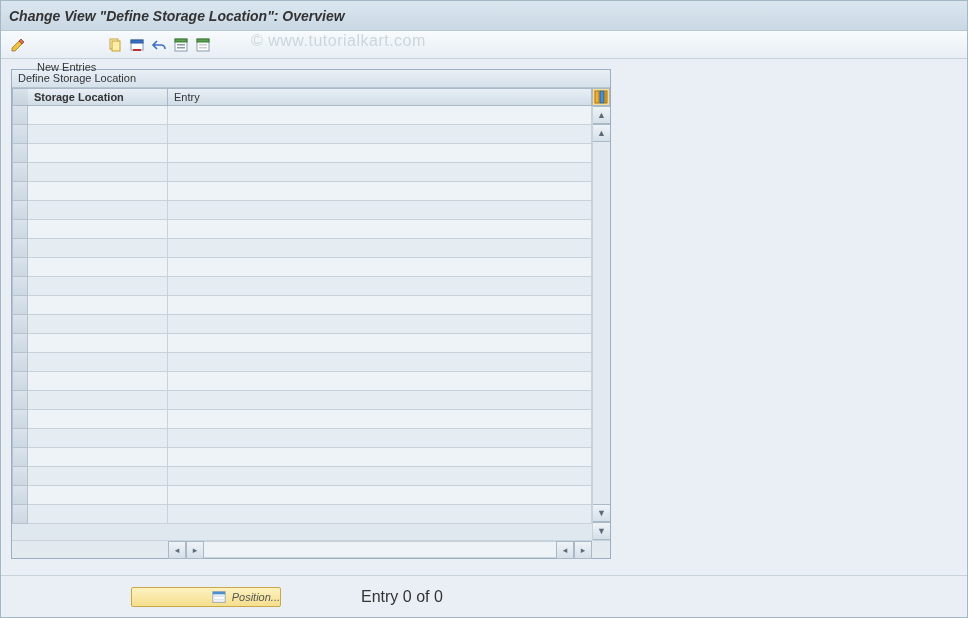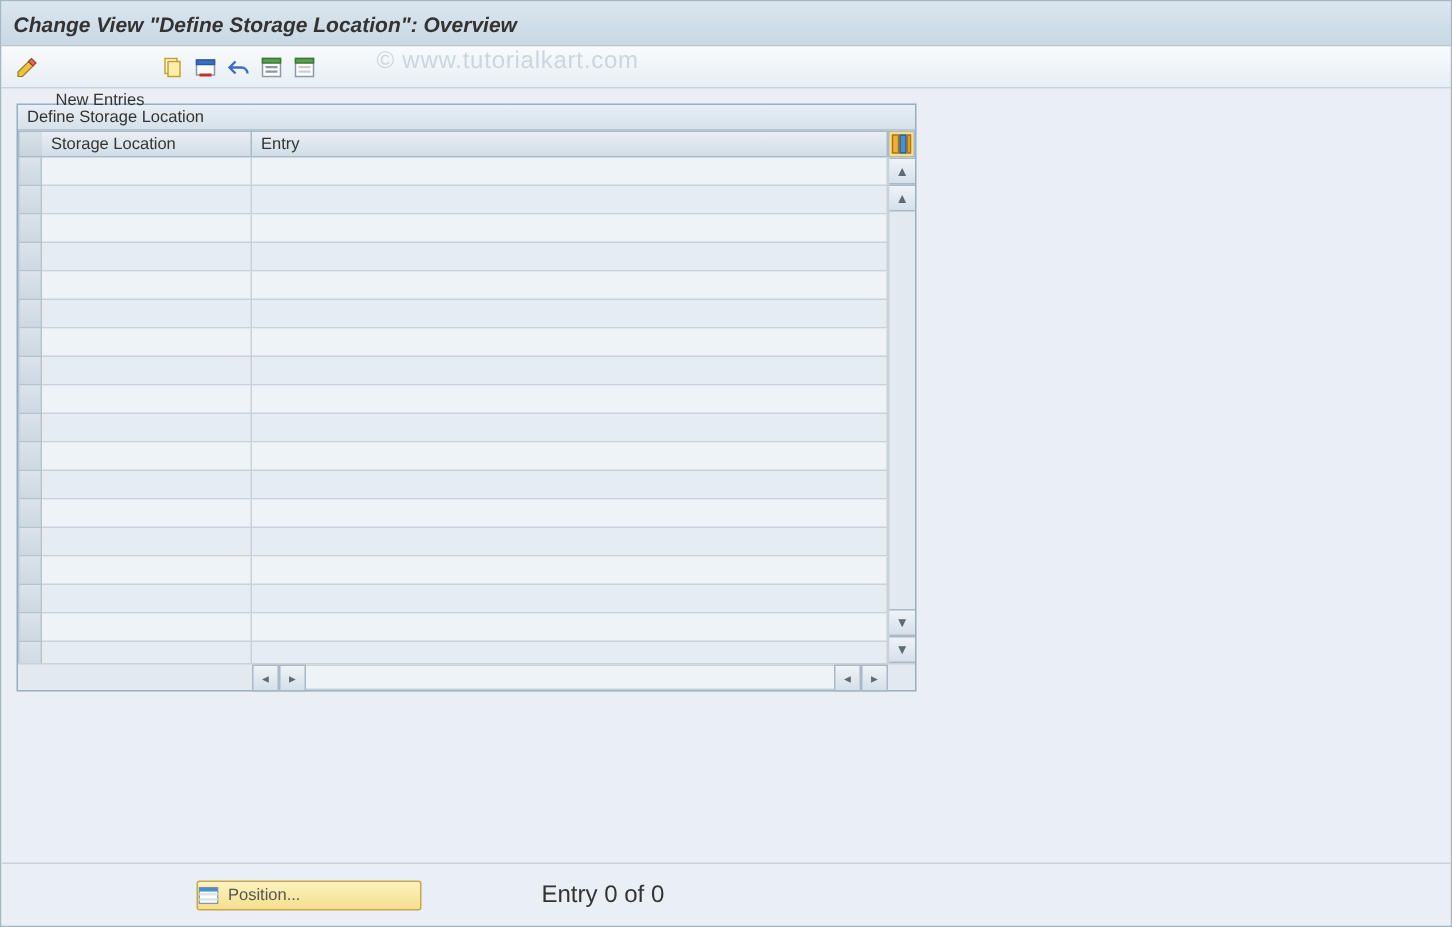--- a/index.html
+++ b/index.html
@@ -57,21 +57,21 @@
 
   
   .workarea {
     padding: 10px;
     background: #e9eff5;
     height: calc(100% - 30px - 28px - 42px);
   }
 
   
   .panel {
-    width: 600px; height: 392px;
+    width: 600px; height: 490px;
     border: 1px solid #9ab0c2;
     background: #dfe8ef;
     display: flex; flex-direction: column;
   }
   .panel-title {
     height: 18px;
     padding: 2px 6px;
     background: linear-gradient(to bottom, #e8eff5, #d6e1ea);
     border-bottom: 1px solid #b6c5d2;
     font-size: 11px; color: #333;
@@ -85,21 +85,21 @@
     border: 1px solid #aab9c7; border-right: none;
   }
   .grid-hdr .col {
     background: linear-gradient(to bottom,#e9eff5,#d1dde7);
     border: 1px solid #aab9c7;
     border-left: none;
     padding: 2px 6px;
     font-size: 11px; color: #333;
     display: flex; align-items: center;
   }
-  .grid-hdr .col.c1 { width: 140px; flex: 0 0 140px; }
+  .grid-hdr .col.c1 { width: 140px; flex: 0 0 140px; font-weight: bold; }
   .grid-hdr .col.c2 { flex: 1 1 auto; }
   .grid-hdr .col.cfg {
     width: 18px; flex: 0 0 18px;
     padding: 0; justify-content: center;
     background: #f6de8c;
     border-left: 1px solid #aab9c7;
   }
 
   .grid-body { flex: 1 1 auto; overflow: hidden; display: flex; }
   .grid-rows { flex: 1 1 auto; }
@@ -160,23 +160,23 @@
     background: #e9eff5;
     display: flex; align-items: center;
     padding-left: 130px;
     gap: 80px;
   }
   .pos-btn {
     width: 150px; height: 20px;
     background: linear-gradient(to bottom,#fdf2c0,#f5df8d);
     border: 1px solid #caa84a;
     border-radius: 2px;
-    display: flex; align-items: center; justify-content: flex-start;
+    display: flex; align-items: center; justify-content: flex-end;
     gap: 6px;
-    color: #555; font-size: 11px;
+    color: #555; font-size: 11px; font-style: italic;
   }
   .status { color: #333; font-size: 16px; }
 </style>
 </head>
 <body>
 
 <div class="window">
 
   <div class="titlebar">
     <span class="title">Change View "Define Storage Location": Overview</span>

